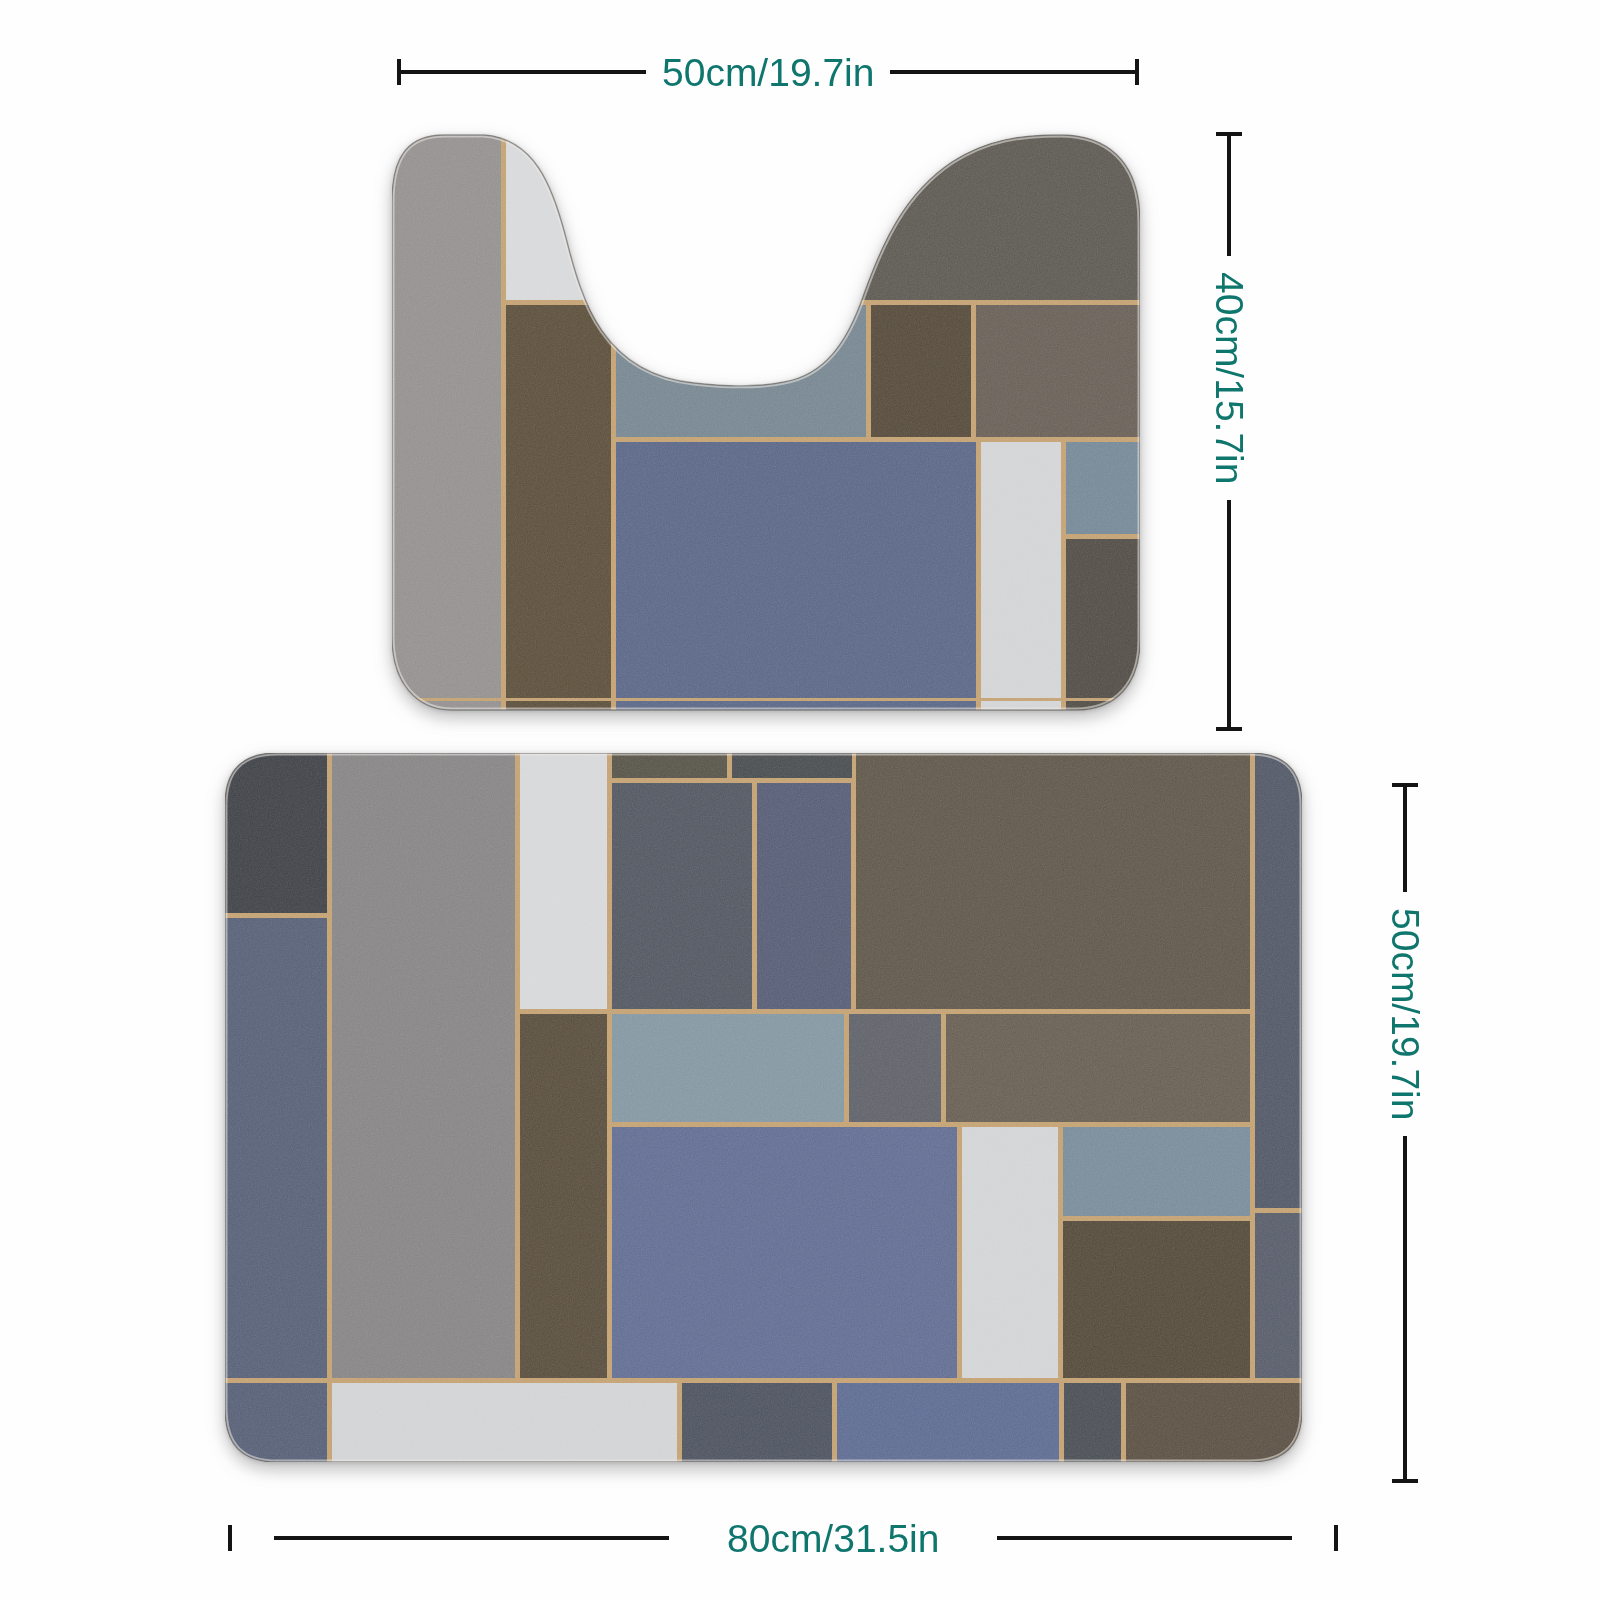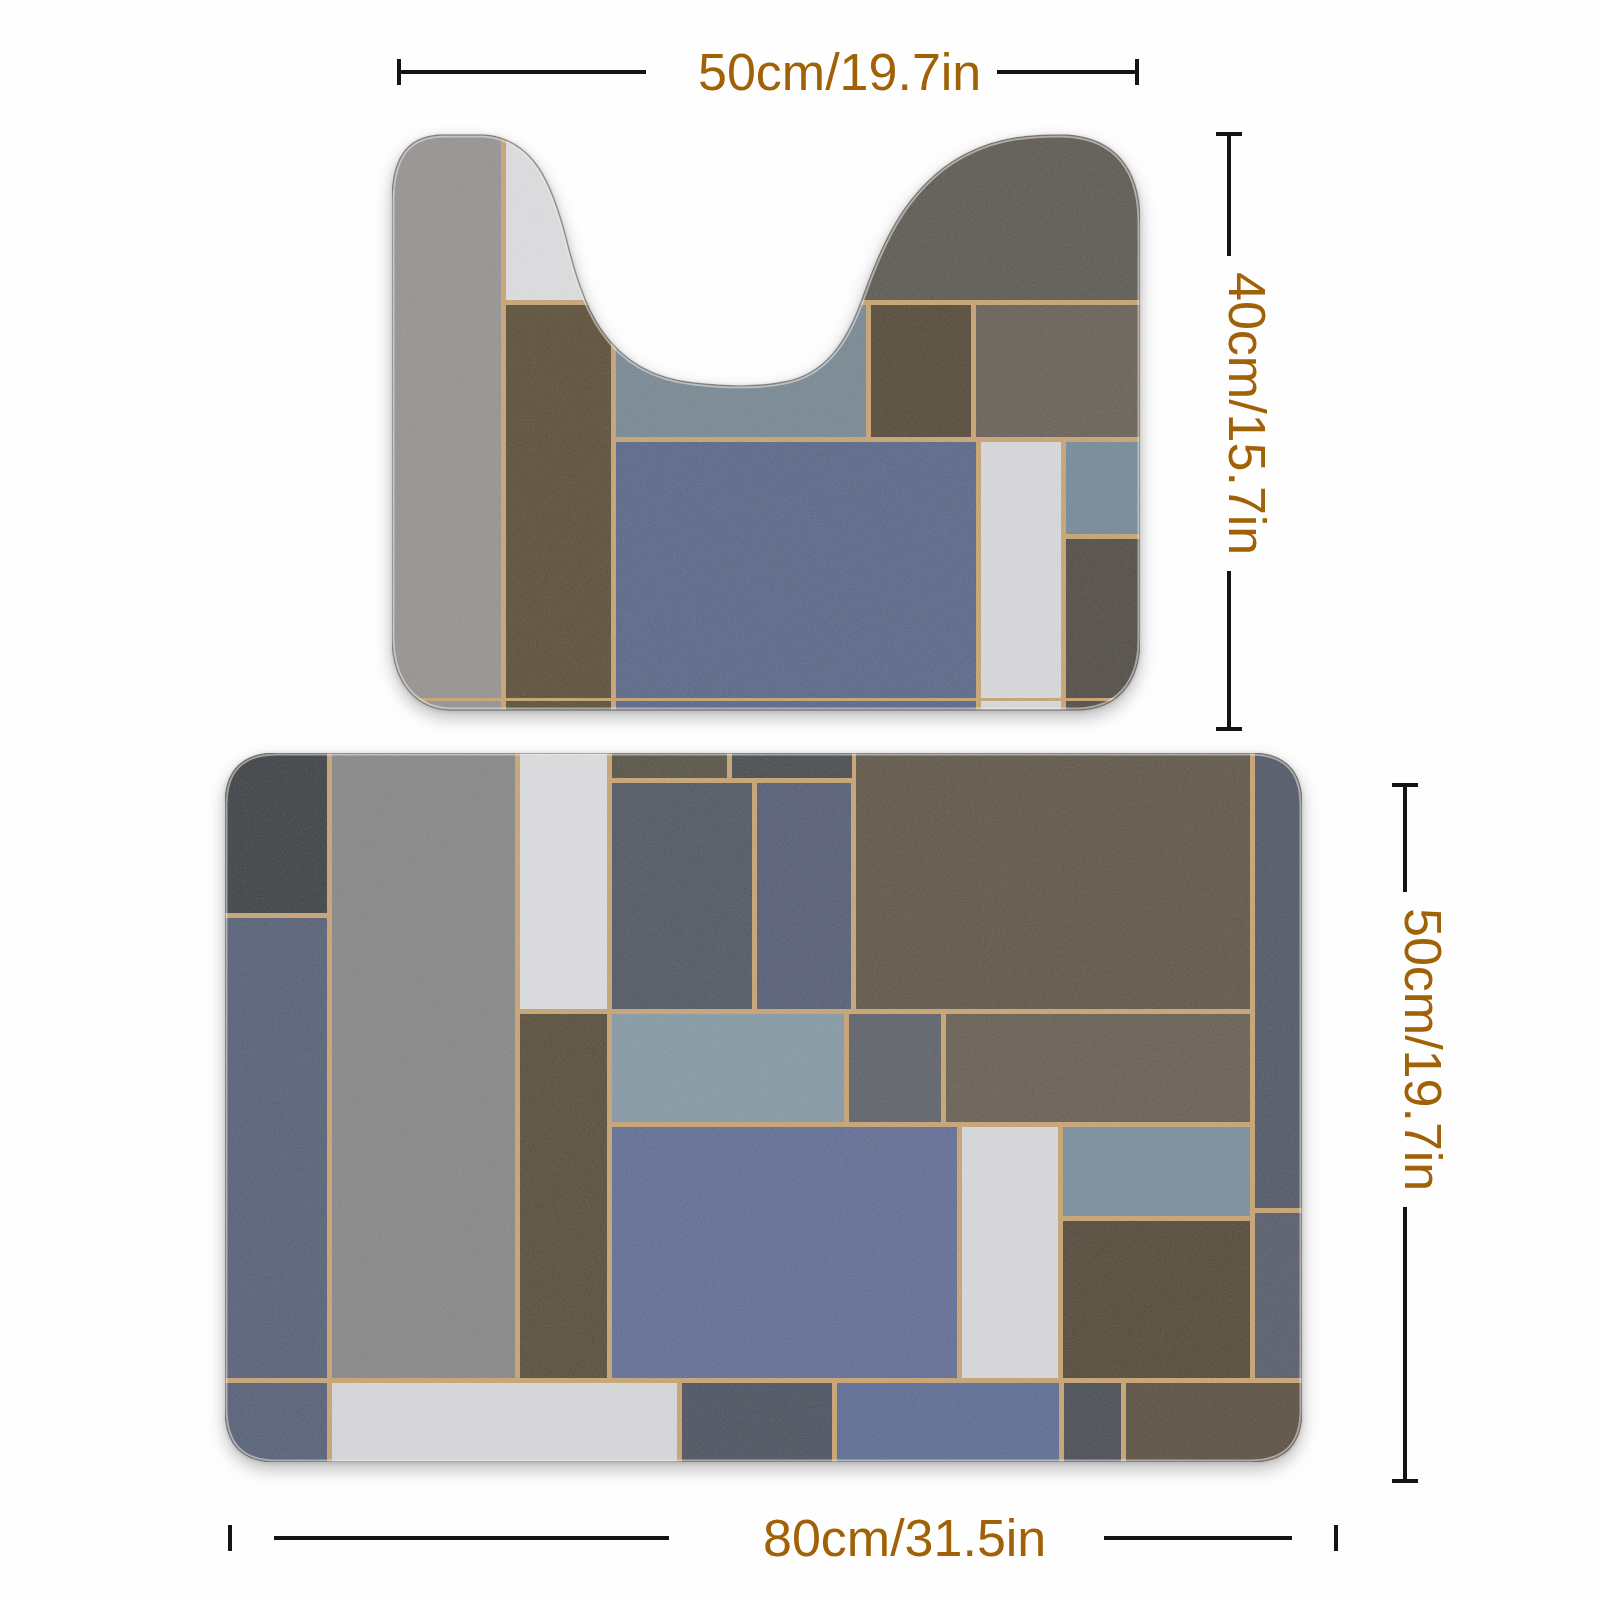--- a/index.html
+++ b/index.html
@@ -12,22 +12,22 @@
   }
   
   .dim{position:absolute;display:flex;align-items:center;color:#101010;}
   .dim-h{flex-direction:row;height:26px;}
   .dim-v{flex-direction:column;width:26px;}
   .seg-h{height:4px;background:#141414;}
   .seg-v{width:4px;background:#141414;}
   .tick-v{flex:0 0 4px;width:4px;height:26px;background:#141414;}
   .tick-h{flex:0 0 4px;height:4px;width:26px;background:#141414;}
   .dim-label{
-    font-size:52px;line-height:1;white-space:nowrap;
-    color:#a16207;letter-spacing:0px;margin-left:36px;
+    font-size:39px;line-height:1;white-space:nowrap;
+    color:#0f766e;letter-spacing:0px;
   }
   .dim-h .dim-label{padding:0 16px;}
   .dim-v .dim-label{writing-mode:vertical-rl;padding:16px 0;}
   
   .mat{
     position:absolute;
     filter:drop-shadow(0 7px 9px rgba(70,70,70,0.30)) drop-shadow(0 1px 2px rgba(0,0,0,0.18));
   }
 </style>
 </head>

